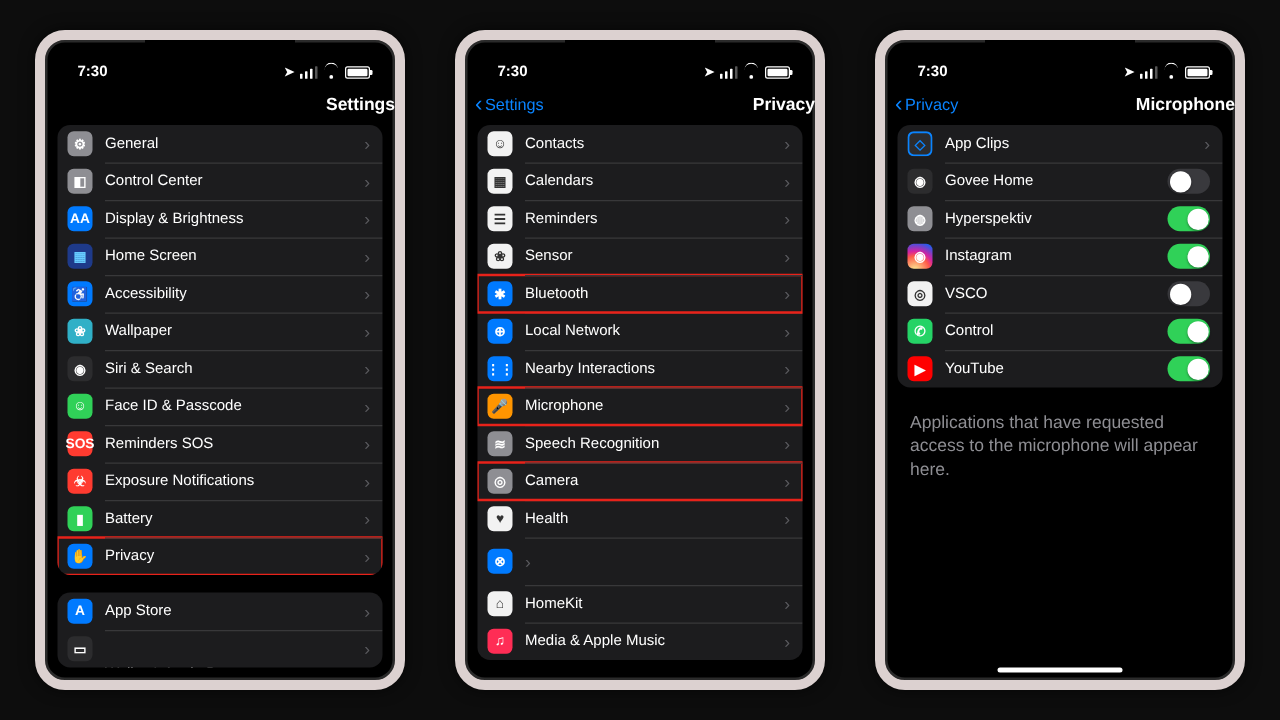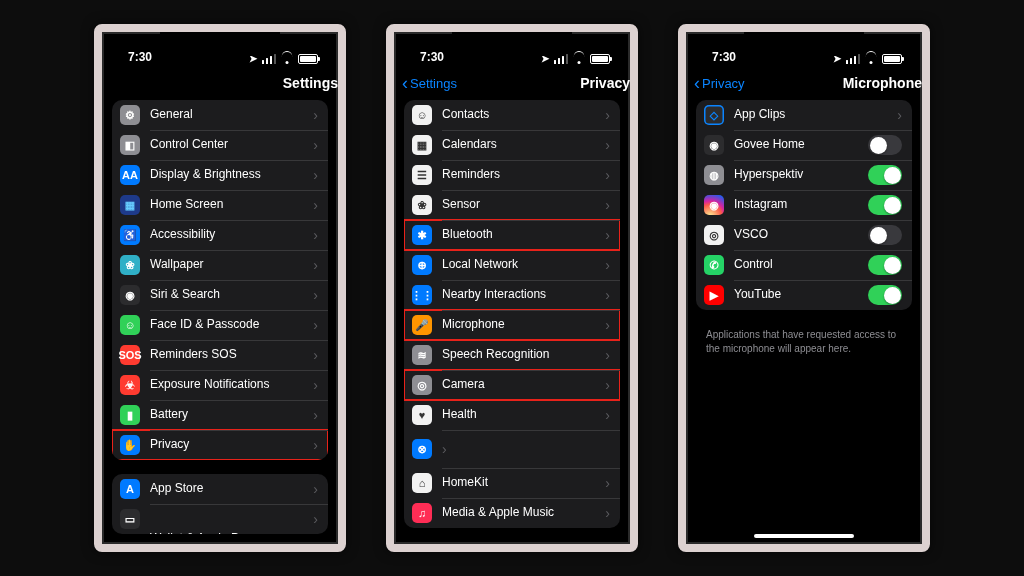--- a/index.html
+++ b/index.html
@@ -8,25 +8,25 @@
     width: 1024px;
     height: 576px;
     display: flex;
     justify-content: center;
     align-items: center;
     gap: 40px;
     font-family: -apple-system, "SF Pro Text", "Helvetica Neue", Arial, sans-serif;
     color: #fff;
   }
   .phone {
-    width: 252px;
+    width: 296px;
     height: 528px;
     background: #000;
     border: 8px solid #dcd1d0;
-    border-radius: 8px;
+    border-radius: 24px;
     position: relative;
     overflow: hidden;
     box-shadow: inset 0 0 0 2px #2a2a2a, 0 0 12px rgba(0,0,0,.6);
   }
   .notch {
     position: absolute;
     top: 0; left: 50%; transform: translateX(-50%);
     width: 120px; height: 24px;
     background: #000;
     border-radius: 0 0 16px 16px;
@@ -148,21 +148,21 @@
   .toggle.on .knob { right: 1.5px; }
   .toggle.off { background: #39393d; }
   .toggle.off .knob { left: 1.5px; }
   .highlight {
     outline: 2px solid #e8221a;
     outline-offset: -1px;
     z-index: 2;
   }
   .footer-note {
     color: #8e8e93;
-    font-size: 10px;
+    font-size: 14px;
     padding: 4px 10px;
     line-height: 1.35;
   }
   .home-ind {
     position: absolute;
     bottom: 6px; left: 50%;
     transform: translateX(-50%);
     width: 100px; height: 4px;
     background: #fff;
     border-radius: 2px;

